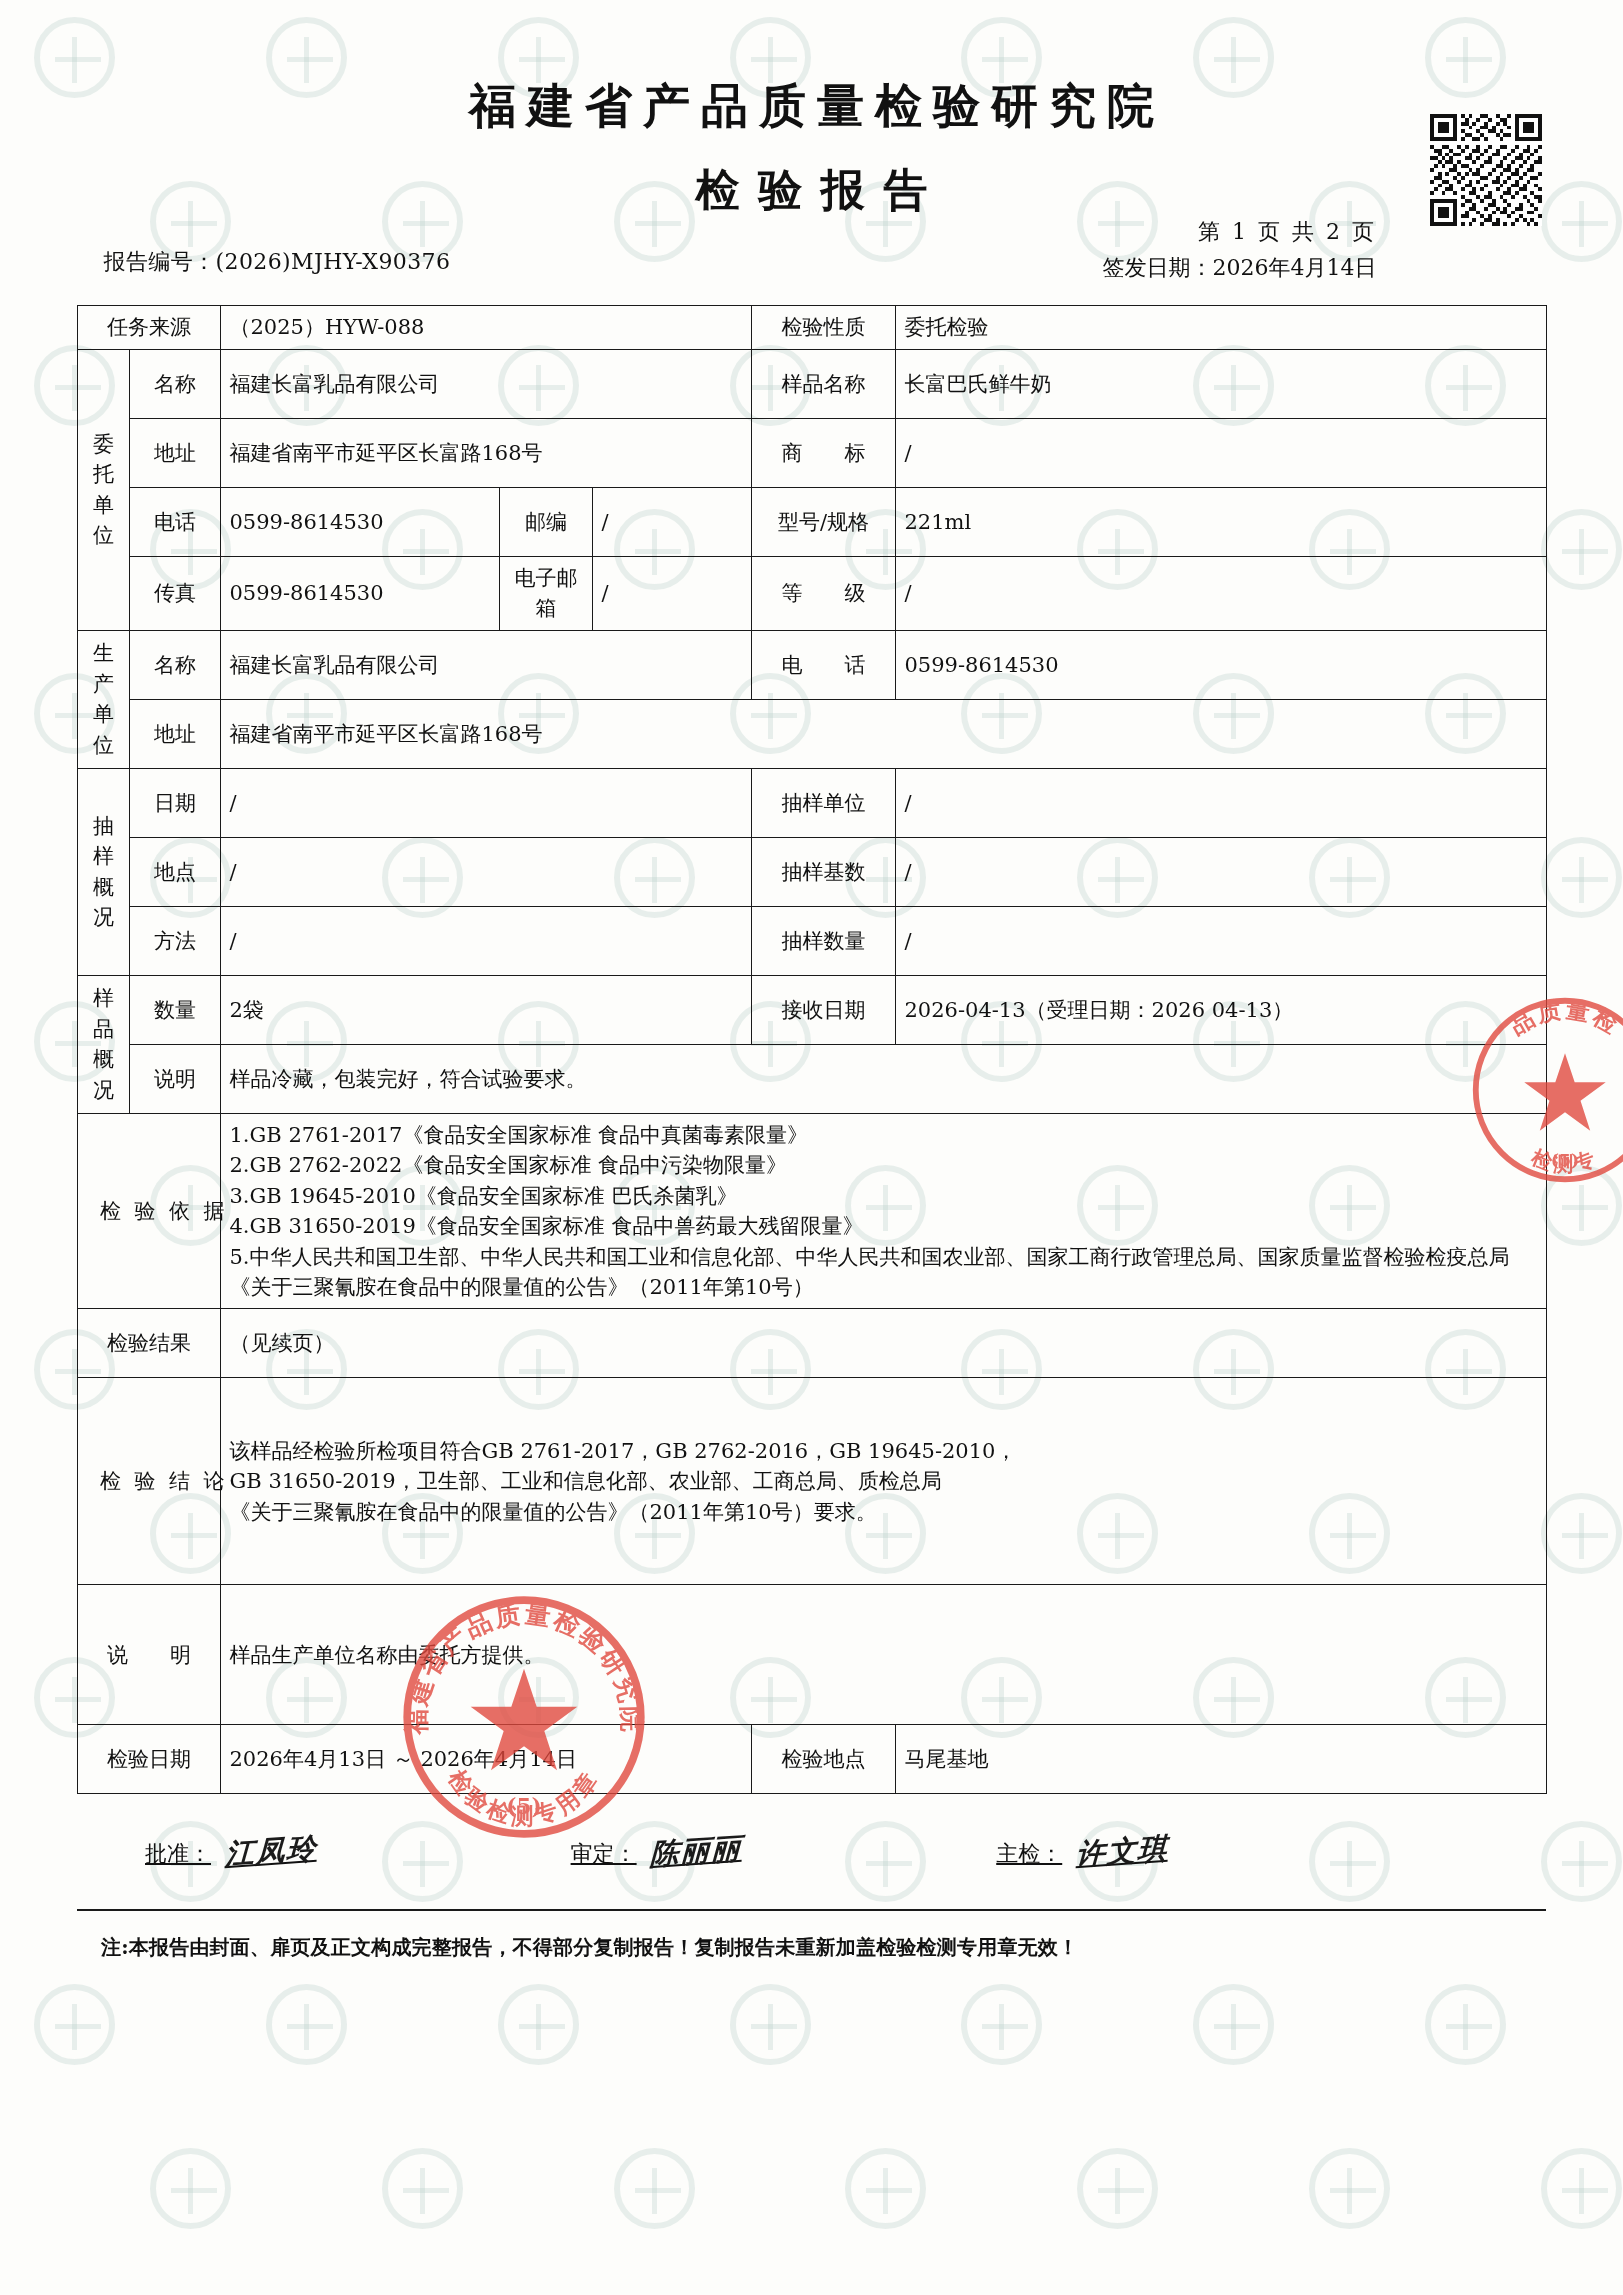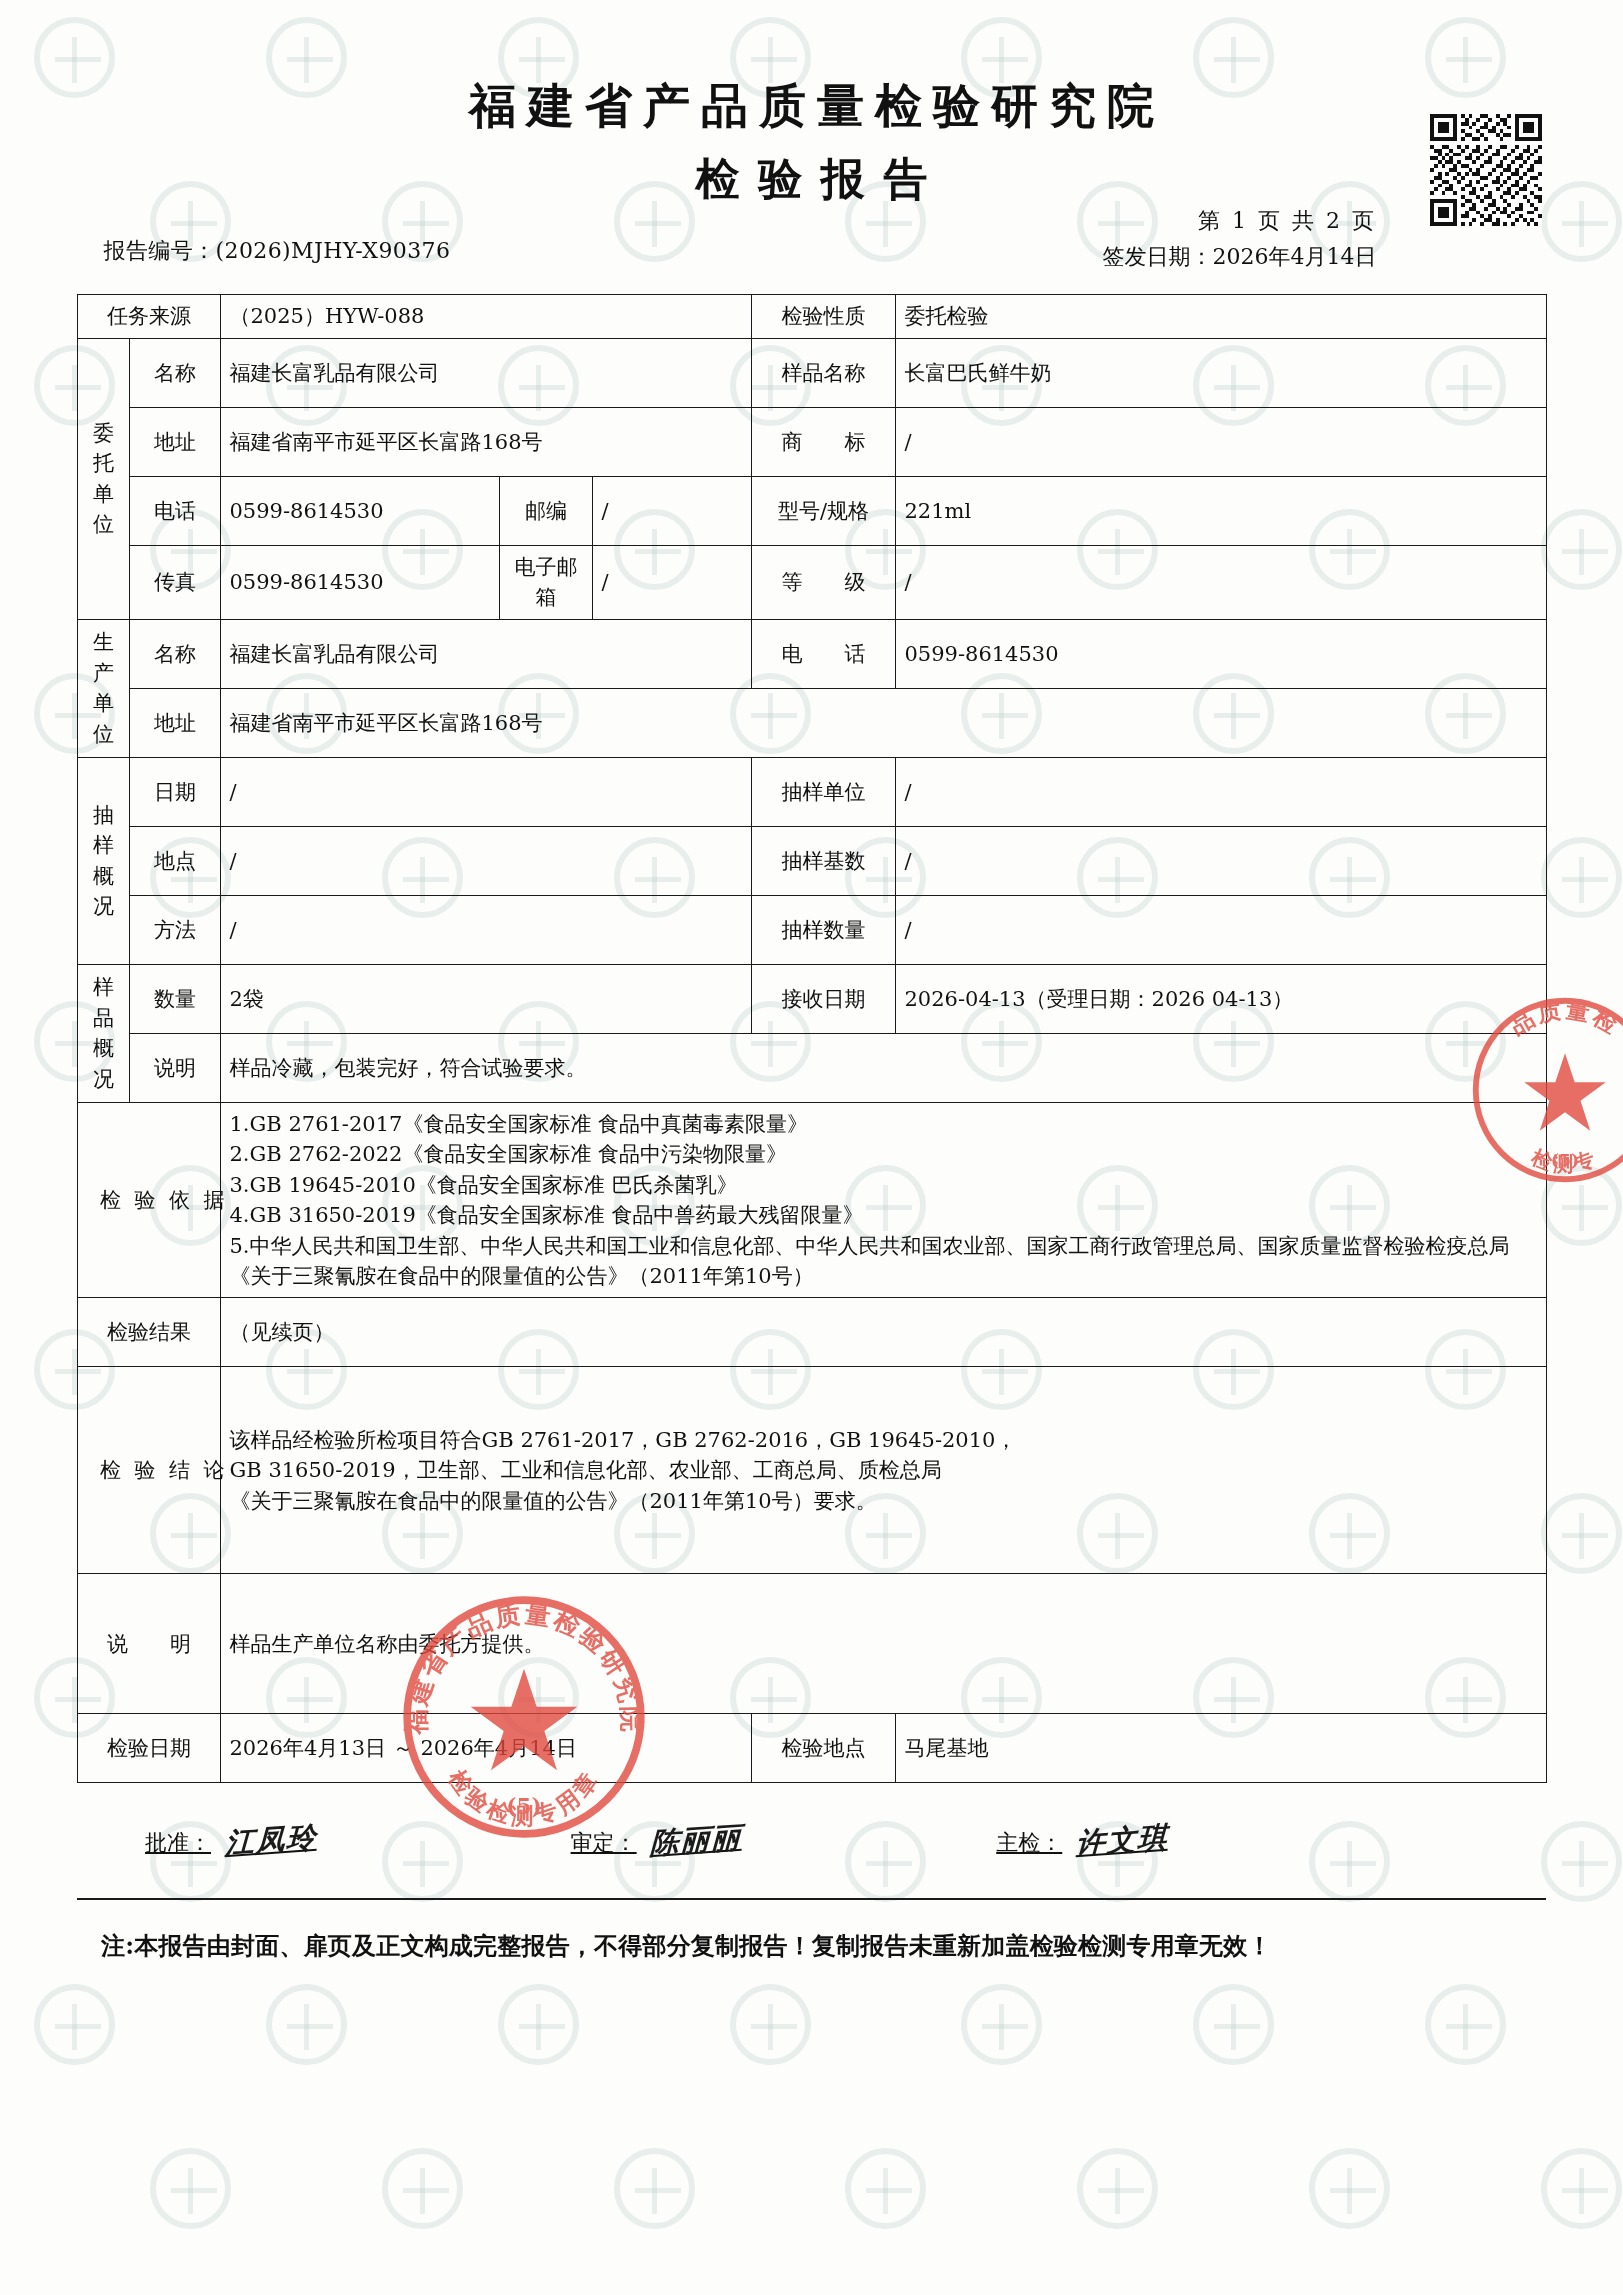--- a/index.html
+++ b/index.html
@@ -74,21 +74,21 @@
     font-size: 31px;
     font-weight: bold;
     letter-spacing: 0.8px;
     line-height: 1.35;
     margin-top: 6.8px;
   }
   .report-title {
     font-size: 44px;
     font-weight: bold;
     letter-spacing: 18.6px;
-    margin-top: 17px;
+    margin-top: 28px;
     margin-left: 18.6px;
   }
 
   
   .qr-box {
     position: absolute;
     top: 114px;
     right: 81px;
     width: 112px;
     height: 112px;
@@ -212,23 +212,23 @@
     z-index: 2;
     width: 1469px;
     margin: 0 auto;
     margin-top: 13.5px;
   }
   .footer-rule {
     border-top: 2.5px solid #1a1a1a;
     width: 100%;
   }
   .footer-note {
-    font-size: 24px;
+    font-size: 20px;
     font-weight: bold;
-    padding-top: 30px;
+    padding-top: 23px;
     padding-left: 24px;
     letter-spacing: 0.2px;
     white-space: nowrap;
   }
 
   
   .seal {
     position: absolute;
     z-index: 5;
     pointer-events: none;

